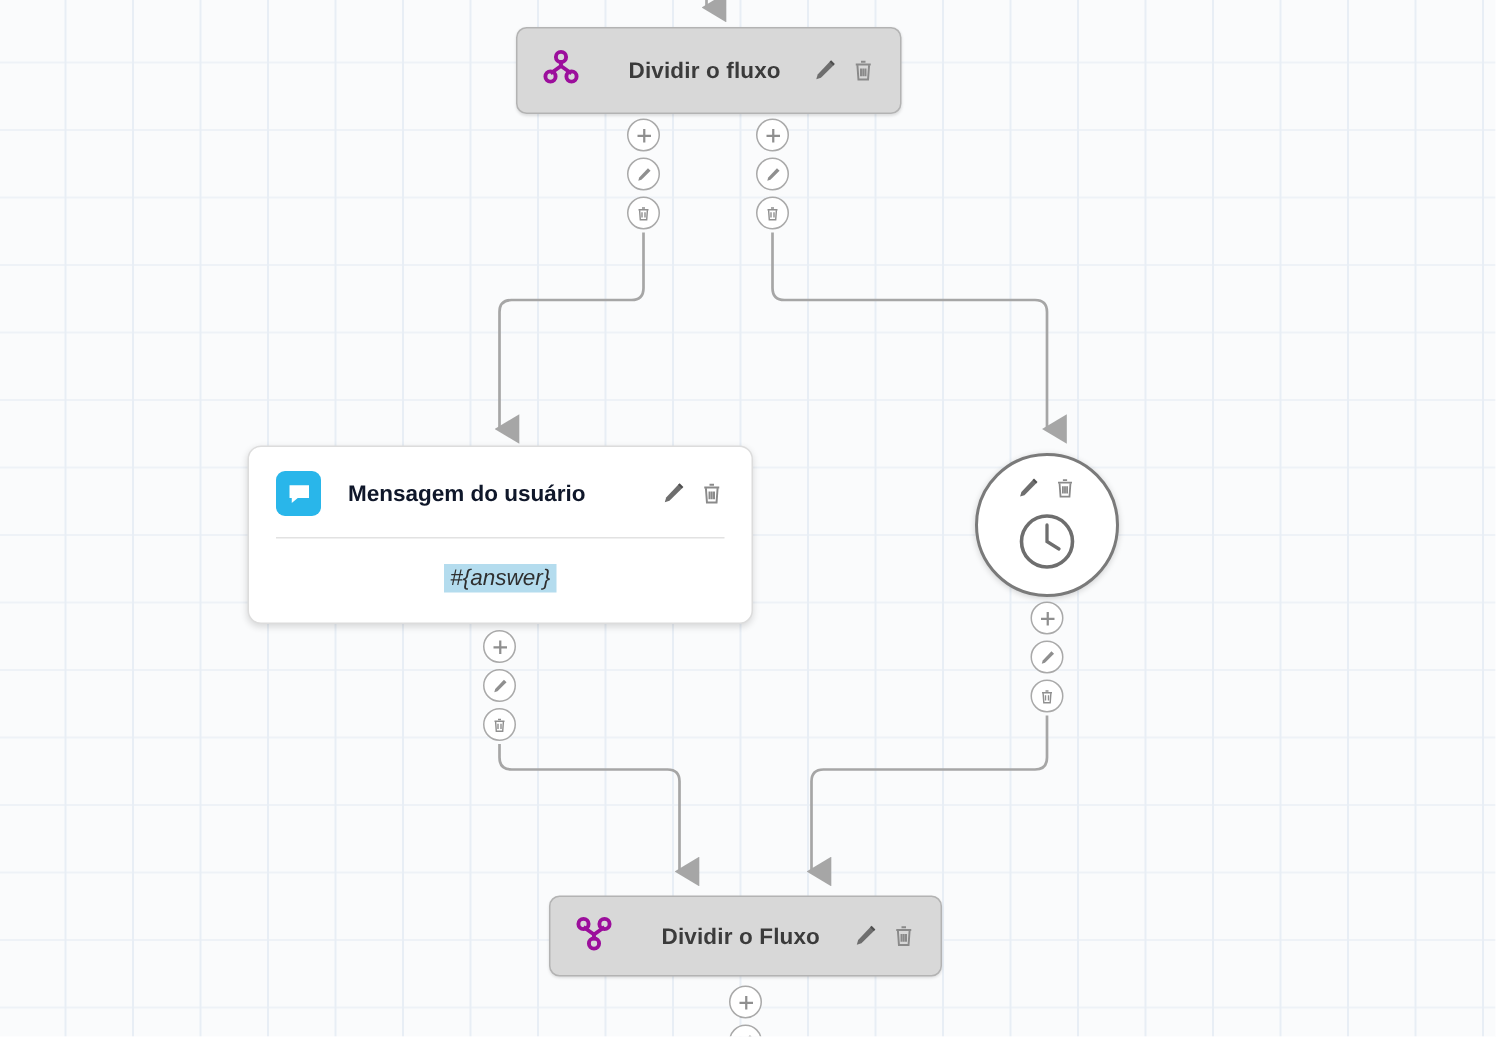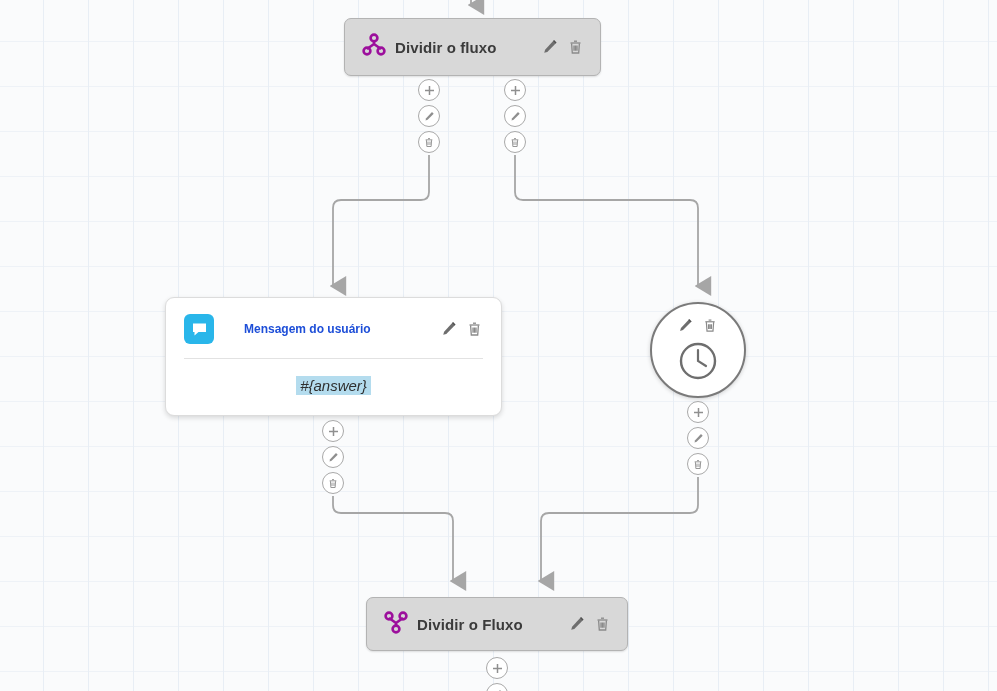--- a/index.html
+++ b/index.html
@@ -41,21 +41,21 @@
     display: flex;
     align-items: center;
     padding: 0 16px;
     box-shadow: 0 1px 2px rgba(0,0,0,0.12);
   }
   .gray-node .title {
     font-size: 15px;
     font-weight: bold;
     color: #3b3b3b;
     letter-spacing: 0.1px;
-    margin-left: 8px;
+    margin-left: 32px;
     white-space: nowrap;
   }
   .node-actions {
     margin-left: auto;
     display: flex;
     align-items: center;
     gap: 10px;
   }
   .icon-btn {
     width: 16px;
@@ -72,24 +72,24 @@
     box-shadow: 0 2px 5px rgba(0,0,0,0.14);
     display: flex;
     flex-direction: column;
   }
   .card-head {
     display: flex;
     align-items: center;
     padding: 16px 18px 0 18px;
   }
   .card-head .title {
-    font-size: 12px;
+    font-size: 15px;
     font-weight: bold;
-    color: #1d4ed8;
-    margin-left: 30px;
+    color: #0f172a;
+    margin-left: 18px;
     white-space: nowrap;
   }
   .chat-badge {
     width: 30px;
     height: 30px;
     border-radius: 6px;
     background: #29b6ea;
     display: flex;
     align-items: center;
     justify-content: center;

